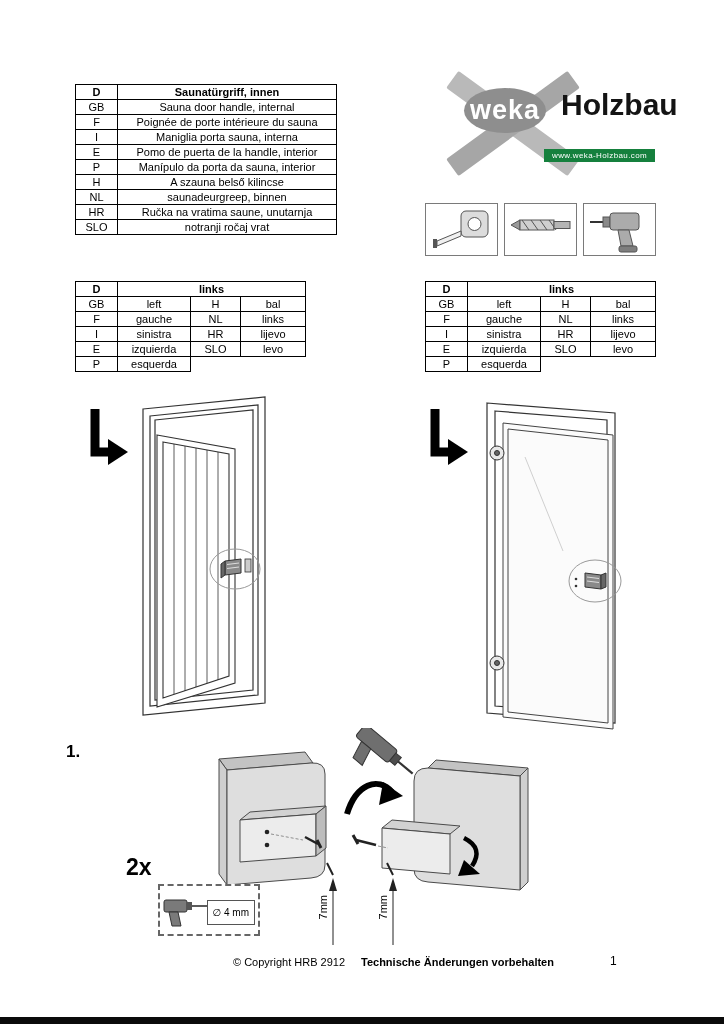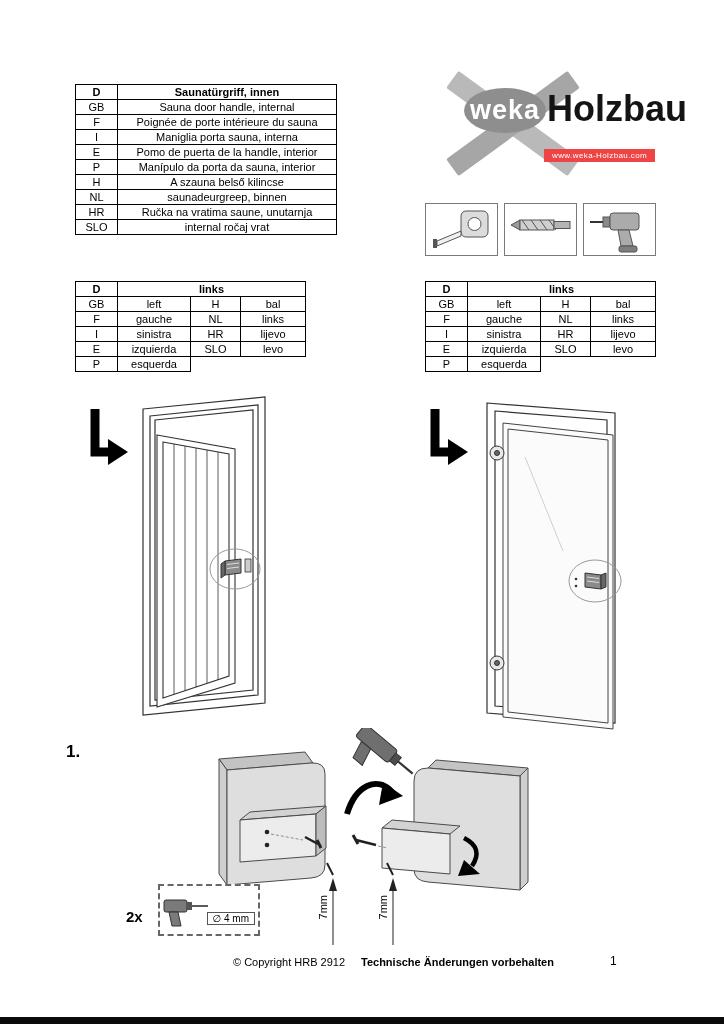--- a/index.html
+++ b/index.html
@@ -18,37 +18,37 @@
 
   
   .logo { position:absolute; left:452px; top:80px; width:218px; height:88px; }
   .xwrap { position:absolute; left:0; top:2px; width:122px; height:84px; }
   .xbar { position:absolute; left:-14px; top:31px; width:150px; height:21px; border-radius:2px; }
   .xbar1 { background:#b9b9b9; transform:rotate(36deg); }
   .xbar2 { background:#a6a6a6; transform:rotate(-36deg); }
   .logo-row { position:absolute; left:12px; top:8px; display:flex; z-index:2; }
   .weka-oval { background:#8e8e8e; color:#fff; border-radius:50%; width:82px; height:45px;
                display:flex; align-items:center; justify-content:center; font-weight:bold; font-size:27px; letter-spacing:1px; }
-  .holzbau { font-size:36px; font-weight:bold; color:#141414; margin-left:1px; }
-  .logo-url { position:absolute; left:92px; top:69px; background:#ef4444; color:#fff; font-size:8px;
+  .holzbau { font-size:30px; font-weight:bold; color:#141414; margin-left:15px; }
+  .logo-url { position:absolute; left:92px; top:69px; background:#15803d; color:#fff; font-size:8px;
               padding:2px 8px; white-space:nowrap; z-index:2; letter-spacing:0.4px; }
 
   
   .tools { position:absolute; left:425px; top:203px; display:flex; gap:6px; }
   .tool-box { width:73px; height:53px; border:1px solid #7a7a7a; background:#fff;
               display:flex; align-items:center; justify-content:center; }
 
   
   .abs { position:absolute; }
   .step-number { position:absolute; left:66px; top:742px; font-size:17px; font-weight:bold; }
-  .qty-label { position:absolute; left:126px; top:908px; font-size:15px; font-weight:bold; }
+  .qty-label { position:absolute; left:126px; top:854px; font-size:23px; font-weight:bold; }
   .dashed-box { position:absolute; left:158px; top:884px; width:102px; height:52px;
                 border:2px dashed #666; background:#fff; }
   .dia-label { position:absolute; right:3px; bottom:9px; border:1px solid #555; background:#fff;
-               font-size:10px; padding:0 5px; }
+               font-size:10px; padding:6px 5px; }
   .depth-label { position:absolute; font-size:11px; }
   .vtext { writing-mode:vertical-rl; transform:rotate(180deg); display:inline-block; }
   #depth-front { left:317px; top:895px; }
   #depth-back  { left:377px; top:895px; }
 
   
   .footer-copy   { position:absolute; left:233px; top:956px; font-size:11px; }
   .footer-notice { position:absolute; left:361px; top:956px; font-size:11px;font-weight:bold; }
   .footer-page   { position:absolute; left:610px; top:954px; font-size:12px; }
   .bottom-strip  { position:absolute; left:0; top:1017px; width:724px; height:7px; background:#0a0a0a; }
@@ -95,21 +95,21 @@
     <tr>
       <td class="code">NL</td>
       <td>saunadeurgreep, binnen</td>
     </tr>
     <tr>
       <td class="code">HR</td>
       <td>Ručka na vratima saune, unutarnja</td>
     </tr>
     <tr>
       <td class="code">SLO</td>
-      <td>internal ročaj vrat</td>
+      <td>notranji ročaj vrat</td>
     </tr>
   </tbody>
     </table>
 
   <div class="logo">
     <div class="xwrap">
       <div class="xbar xbar1"></div>
       <div class="xbar xbar2"></div>
     </div>
     <div class="logo-row">

